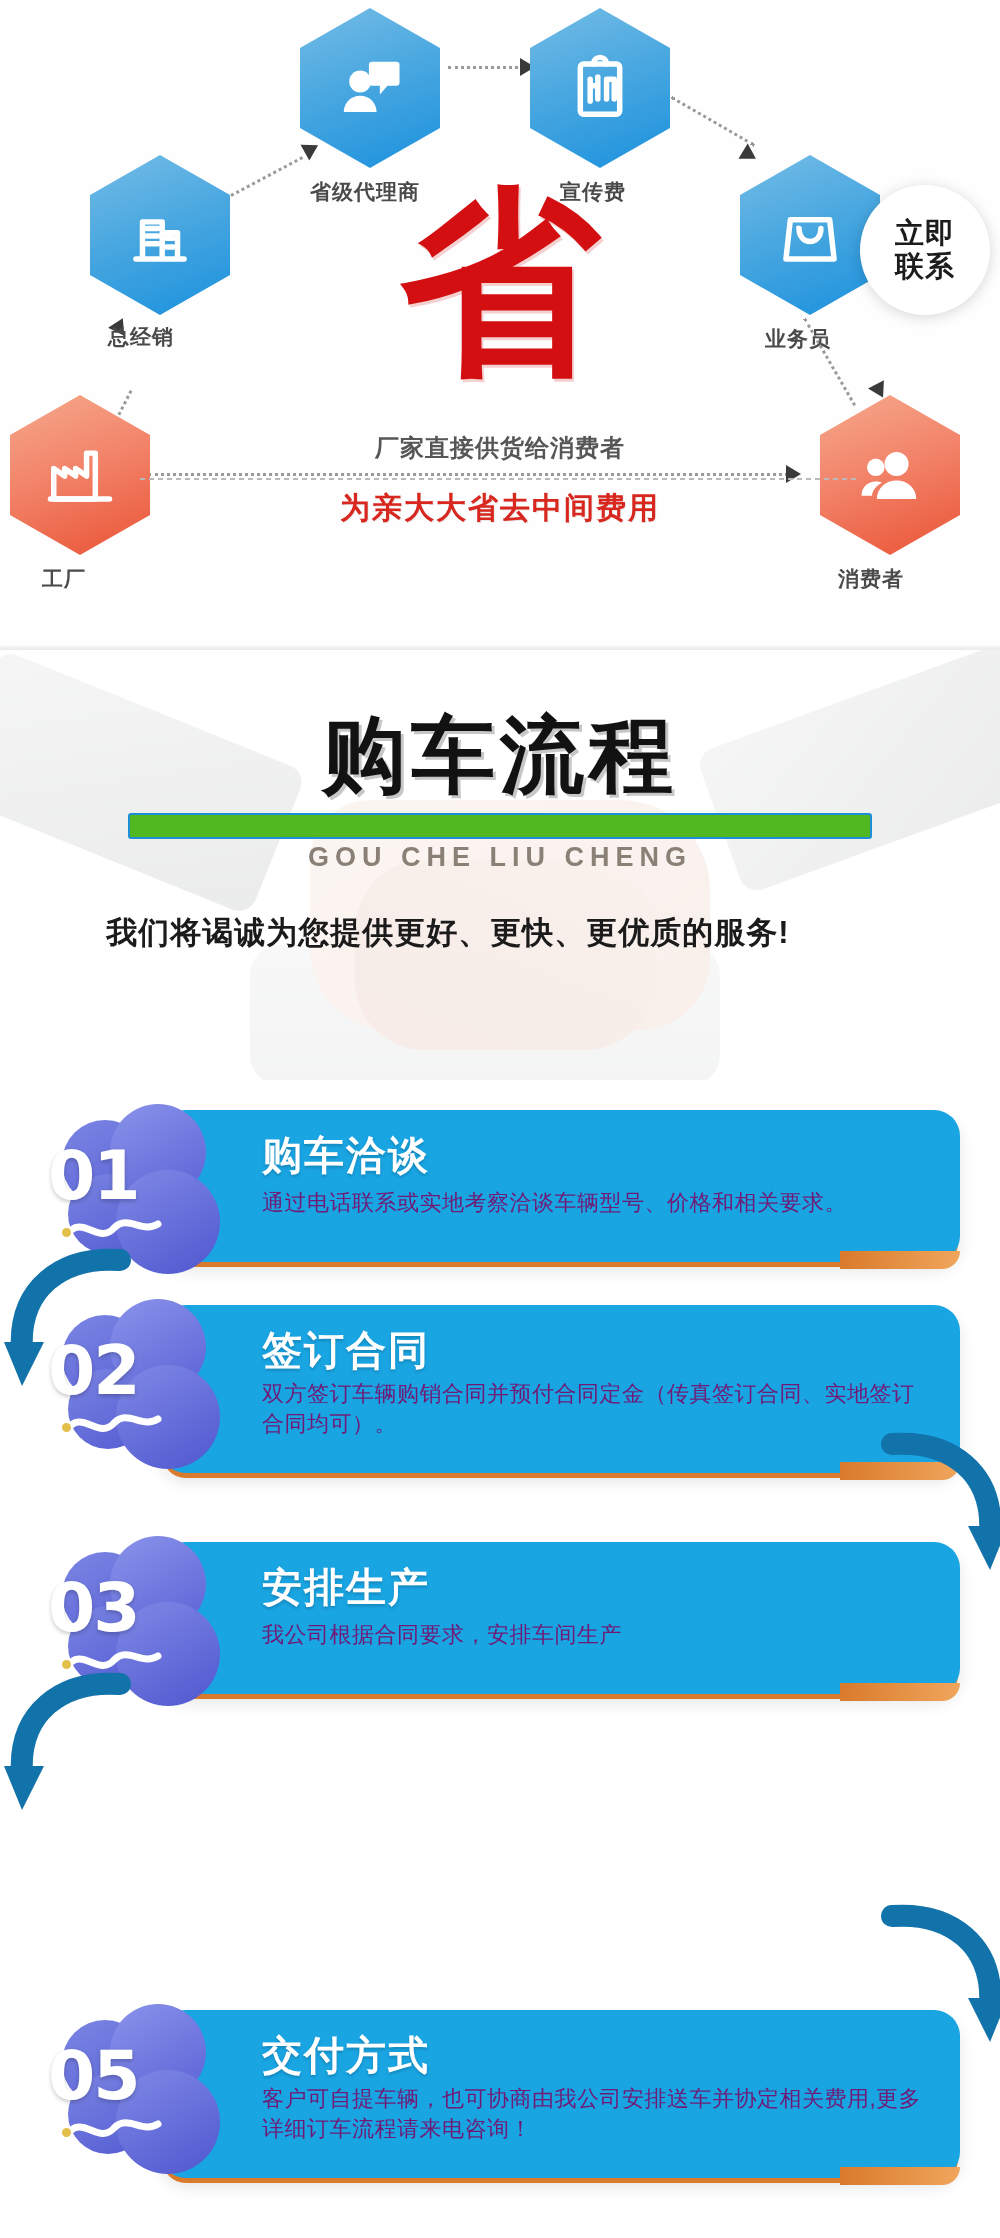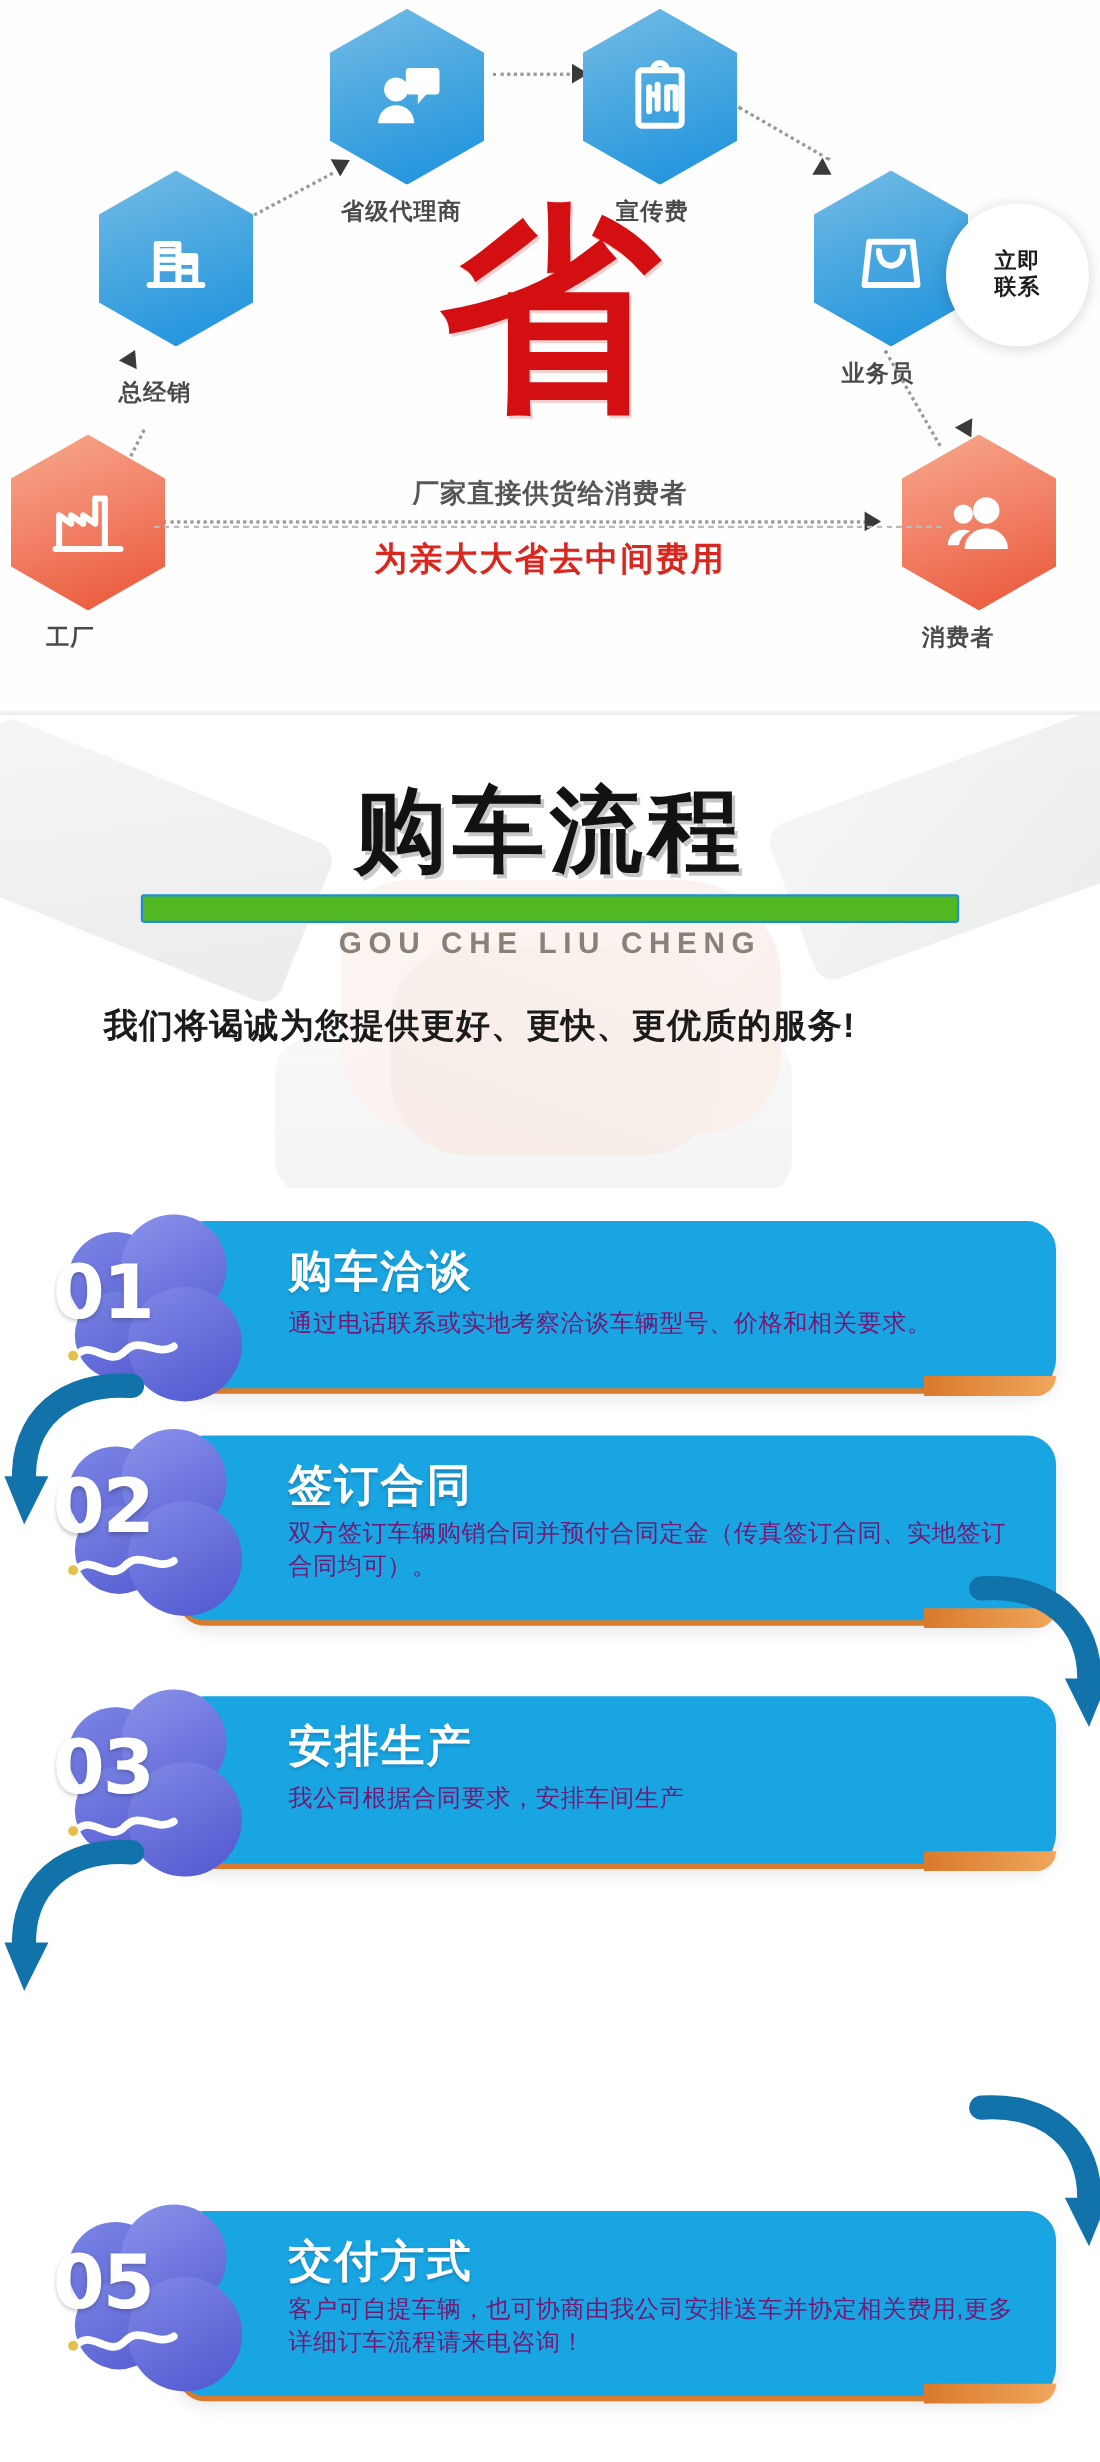--- a/index.html
+++ b/index.html
@@ -34,21 +34,21 @@
   
   .hx-agent{left:300px;top:8px;}
   .hx-promo{left:530px;top:8px;}
   .hx-dealer{left:90px;top:155px;}
   .hx-sales{left:740px;top:155px;}
   .hx-factory{left:10px;top:395px;}
   .hx-consumer{left:820px;top:395px;}
 
   .lb-agent{left:310px;top:178px;}
   .lb-promo{left:560px;top:178px;}
-  .lb-dealer{left:108px;top:323px;margin-top:20px;}
+  .lb-dealer{left:108px;top:323px;}
   .lb-sales{left:765px;top:325px;}
   .lb-factory{left:42px;top:565px;}
   .lb-consumer{left:838px;top:565px;}
 
   
   .big-sheng{position:absolute;left:385px;top:185px;width:230px;height:200px;
      font-family:"DejaVu Sans","Liberation Sans",sans-serif;
      font-size:200px;line-height:195px;font-weight:900;color:#d40f12;text-align:center;
      text-shadow:2px 3px 0 rgba(200,0,0,.18);}
   .sheng-sub{position:absolute;left:240px;top:432px;width:520px;text-align:center;
@@ -56,21 +56,21 @@
   .divider-dot{position:absolute;left:140px;top:478px;width:720px;height:2px;
      background:repeating-linear-gradient(to right,#b9b9b9 0 5px,transparent 5px 9px);}
   .sheng-red{position:absolute;left:200px;top:488px;width:600px;text-align:center;
      font-size:30px;font-weight:900;color:#d8271f;letter-spacing:2px;
      text-shadow:1px 1px 0 rgba(0,0,0,.08);}
 
   
   .contact-badge{position:absolute;border-radius:50%;background:#ffffff;
      box-shadow:0 2px 14px rgba(0,0,0,.16);
      display:flex;flex-direction:column;align-items:center;justify-content:center;
-     font-size:20px;font-weight:700;color:#1c1c1c;line-height:1.14;letter-spacing:1px;z-index:40;}
+     font-size:29px;font-weight:700;color:#1c1c1c;line-height:1.14;letter-spacing:1px;z-index:40;}
   .cb-top{left:860px;top:185px;width:130px;height:130px;}
 
   
   .conn{position:absolute;height:0;border-top:3px dotted #9a9a9a;transform-origin:0 0;}
   .arrowhead{position:absolute;width:0;height:0;
      border-left:15px solid #3a3a3a;border-top:9px solid transparent;border-bottom:9px solid transparent;}
 
   
   .sec2{position:absolute;left:0;top:650px;width:1000px;height:1588px;background:#ffffff;overflow:hidden;}
   .handshake{position:absolute;left:0;top:0;width:1000px;height:430px;overflow:hidden;opacity:.5;}
@@ -87,21 +87,21 @@
 
   .title-cn{position:absolute;left:0;top:63px;width:1000px;text-align:center;
      font-size:84px;font-weight:900;color:#121212;letter-spacing:5px;line-height:1;z-index:6;
      font-family:"DejaVu Sans","Liberation Sans",sans-serif;
      text-shadow:3px 3px 0 rgba(0,0,0,.22);}
   .title-bar{position:absolute;left:128px;top:163px;width:740px;height:22px;z-index:5;
      background:#52b822;border:2px solid #1e8fd6;border-radius:3px;}
   .title-py{position:absolute;left:0;top:192px;width:1000px;text-align:center;z-index:6;
      font-size:27px;font-weight:700;color:#8a8076;letter-spacing:6px;}
   .title-sub{position:absolute;left:0;top:262px;width:872px;text-align:center;z-index:6;
-     font-size:31px;font-weight:900;color:#1b1b1b;letter-spacing:1px;}
+     font-size:31px;font-weight:900;color:#1b1b1b;letter-spacing:1px;padding-left:12px;}
 
   
   .step{position:absolute;left:0;width:1000px;height:175px;}
   .st1{top:448px;} .st2{top:643px;} .st3{top:880px;} .st4{top:1118px;} .st5{top:1348px;}
 
   .card{position:absolute;left:160px;top:12px;width:800px;height:152px;
      background:#19a4e2;border-radius:26px 26px 26px 26px;
      box-shadow:0 7px 0 -2px #d97a2c, 0 9px 16px rgba(0,0,0,.10);}
   .card.tall{height:168px;}
   .card:before{content:"";position:absolute;right:0;bottom:-7px;width:120px;height:18px;

